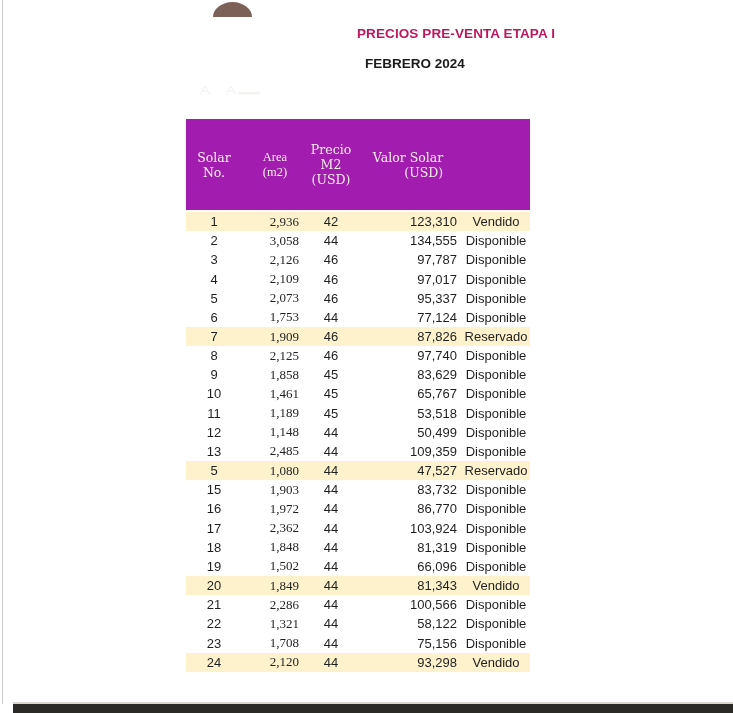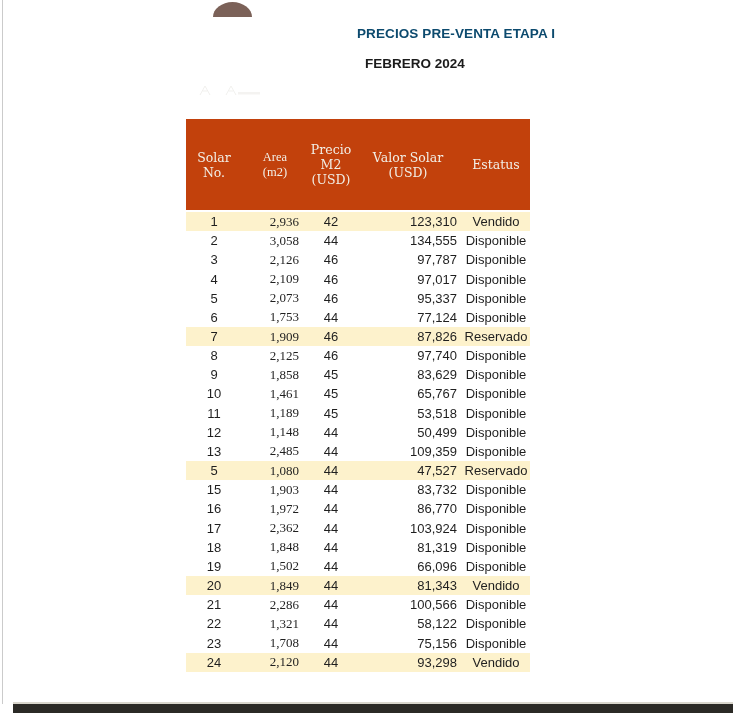--- a/index.html
+++ b/index.html
@@ -21,33 +21,33 @@
     position:absolute;left:213px;top:2px;width:39px;height:15px;
     background:#7b6158;
     border-radius:50% 50% 0 0 / 100% 100% 0 0;
   }
   .watermark{
     position:absolute;left:196px;top:83px;width:80px;height:14px;
     opacity:.55;filter:blur(.4px);
   }
   .doc-title{
     position:absolute;left:357px;top:26px;
-    font-size:13.5px;font-weight:bold;color:#0c4a6e;line-height:15px;
+    font-size:13.5px;font-weight:bold;color:#be185d;line-height:15px;
     letter-spacing:.1px;white-space:nowrap;
   }
   .doc-subtitle{
     position:absolute;left:365px;top:56px;
     font-size:13.5px;font-weight:bold;color:#1b1b1b;line-height:15px;
     white-space:nowrap;
   }
   .price-table{
     position:absolute;left:186px;top:119px;width:344px;
   }
   .thead{
-    display:flex;height:91px;background:#c2410c;
+    display:flex;height:91px;background:#a21caf;
     color:#f2efe7;
     font-family:"DejaVu Serif", serif;
     font-size:12.5px;line-height:15px;
     align-items:center;
   }
   .thead .cell{
     display:flex;align-items:center;justify-content:center;
     text-align:center;white-space:pre-line;height:100%;
   }
   .tbody{margin-top:2px;}
@@ -56,21 +56,21 @@
     font-size:13px;color:#1f1f1f;
   }
   .row.hl{background:#fdf2cc;}
   .cell{box-sizing:border-box;}
   .c0{width:56px;text-align:center;}
   .c1{width:66px;text-align:right;padding-right:9px;font-family:Liberation Serif, serif;}
   .c2{width:46px;text-align:center;}
   .c3{width:108px;text-align:right;padding-right:5px;}
   .c4{width:68px;text-align:center;}
   .thead .c1{padding-right:0;text-align:center;justify-content:center;}
-  .thead .c3{padding-right:0;text-align:center;justify-content:center;}
+  .thead .c3{padding-right:0;text-align:right;justify-content:center;}
 </style>
 </head>
 <body>
 
 <div>
 
   <div class="left-edge"></div>
 
   <div class="logo-arc"></div>
 
@@ -87,21 +87,20 @@
     <div class="thead">
       <div class="cell c0">Solar
 No.</div>
       <div class="cell c1">Area
 (m2)</div>
       <div class="cell c2">Precio
 M2
 (USD)</div>
       <div class="cell c3">Valor Solar
 (USD)</div>
-      <div class="cell c4">Estatus</div>
     </div>
     <div class="tbody">
         <div class="row hl">
     <span class="cell c0">1</span>
     <span class="cell c1">2,936</span>
     <span class="cell c2">42</span>
     <span class="cell c3">123,310</span>
     <span class="cell c4">Vendido</span>
   </div>
         <div class="row">

